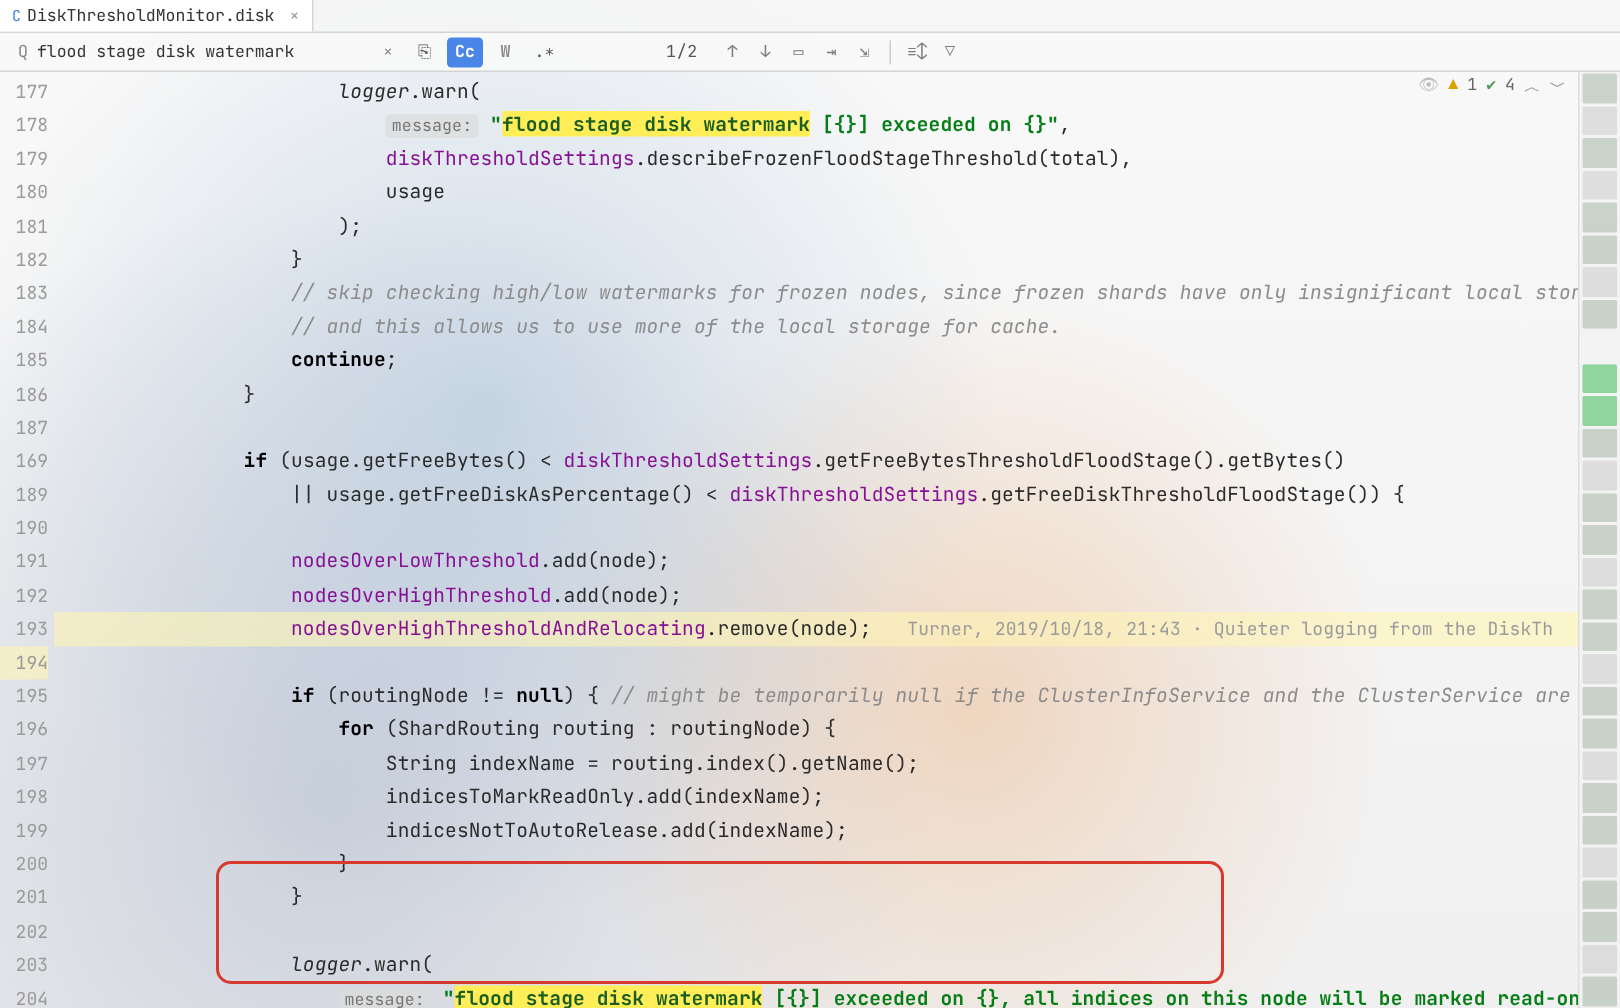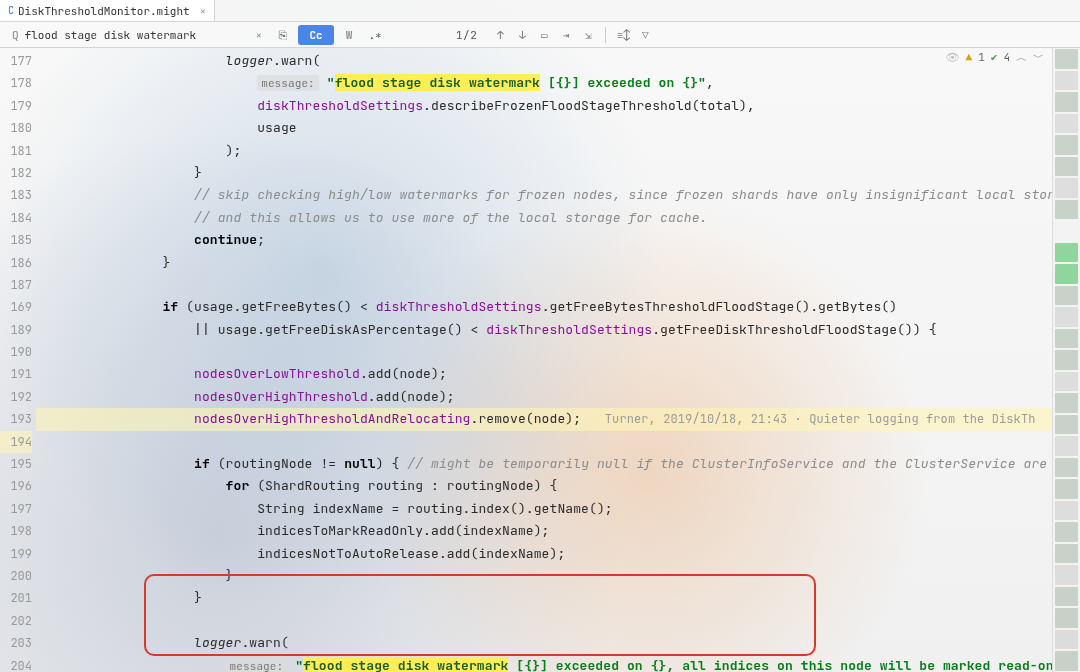--- a/index.html
+++ b/index.html
@@ -77,21 +77,21 @@
   width: 22px;
   height: 20px;
   display: flex;
   align-items: center;
   justify-content: center;
   color: #555;
   border-radius: 3px;
   cursor: pointer;
 }
 .findbar .btn.cc {
-  width: 36px;
+  width: 24px;
   background: #4a86e8;
   color: #fff;
   font-weight: bold;
   border-radius: 3px;
 }
 .findbar .btn.w-btn { font-weight: bold; color: #888; }
 .findbar .spacer { width: 58px; }
 .findbar .counter { color: #555; letter-spacing: 0.5px; margin: 0 10px 0 4px; }
 .findbar .ico { color: #7a7a7a; width: 18px; text-align: center; cursor: pointer; }
 .findbar .sep { width: 1px; height: 16px; background: #ccc; margin: 0 4px; }
@@ -225,21 +225,21 @@
 }
 </style>
 </head>
 <body>
 
 <div class="wrap">
 
   <div class="tabbar">
     <div class="tab">
       <span class="icon">C</span>
-      <span>DiskThresholdMonitor.might</span>
+      <span>DiskThresholdMonitor.disk</span>
       <span class="close">×</span>
     </div>
   </div>
 
   <div class="findbar">
     <div class="searchbox">
       <span class="icon-q">Q</span>
       <span class="txt">flood stage disk watermark</span>
       <span class="x">×</span>
     </div>

